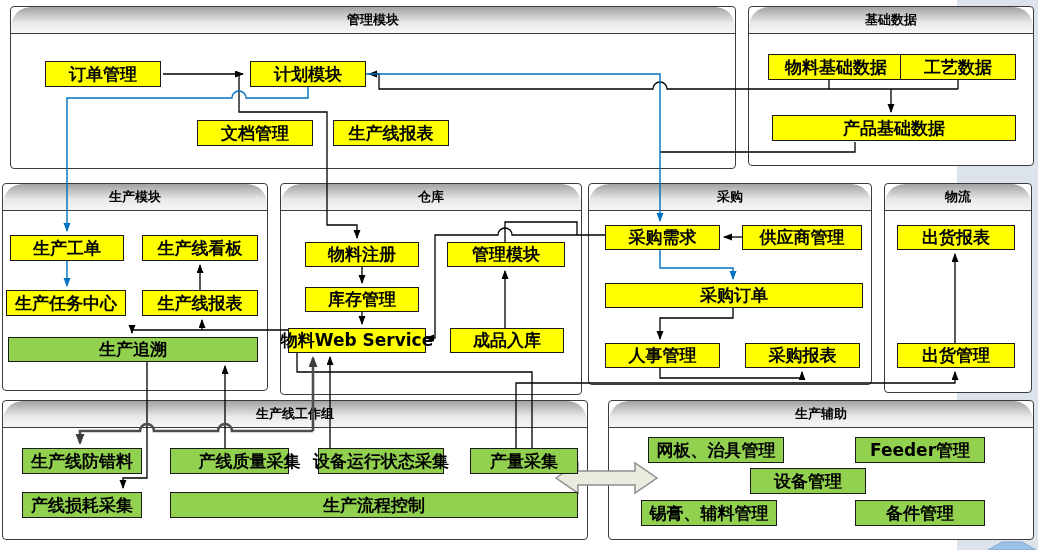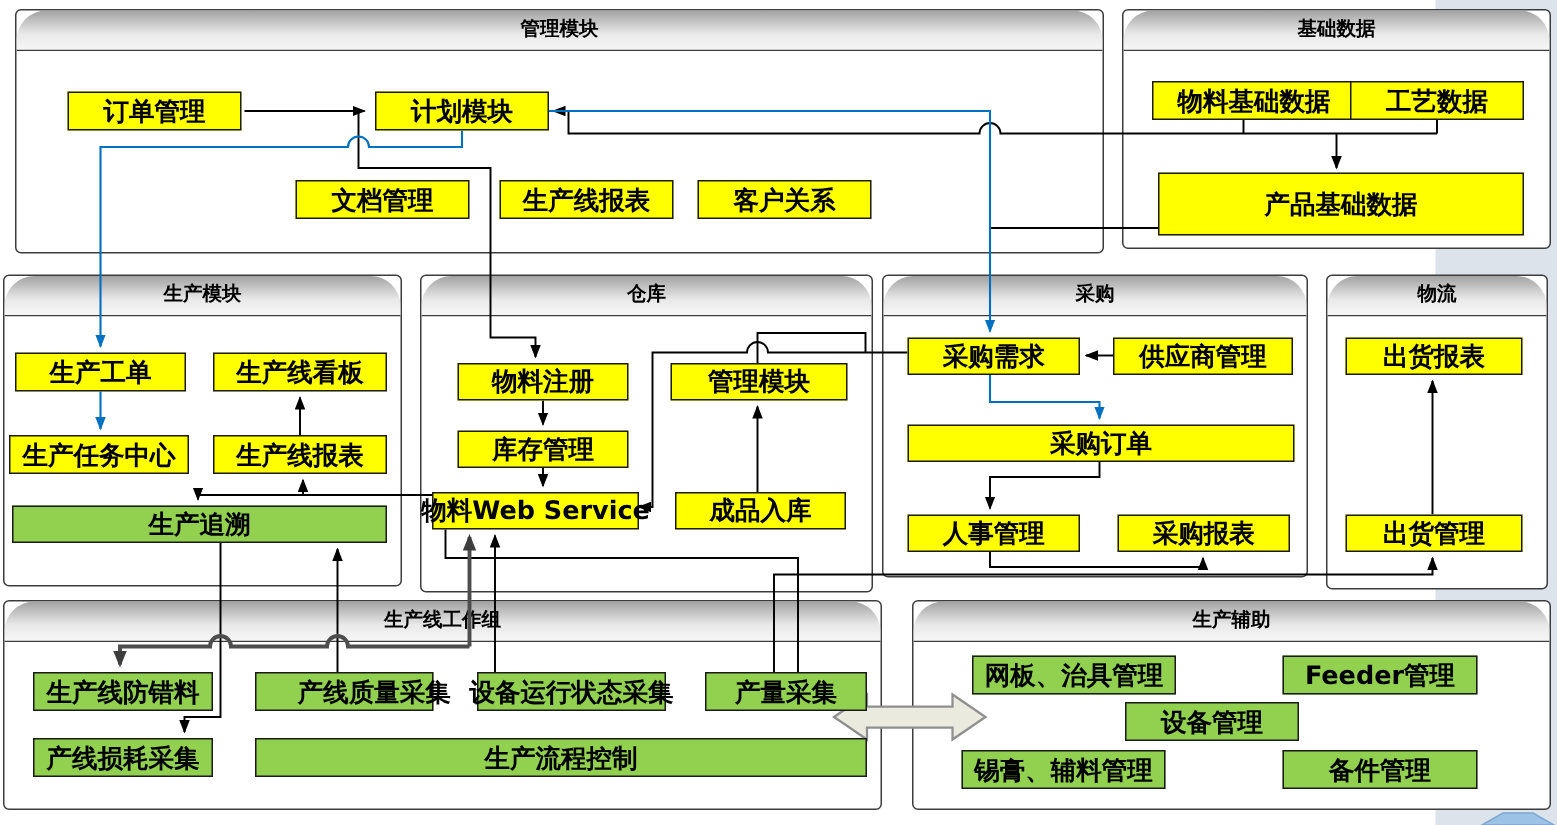--- a/index.html
+++ b/index.html
@@ -93,25 +93,24 @@
       <path d="M313,431 H232 a7,7 0 0 0 -14,0 H154 a7,7 0 0 0 -14,0 H80 V443" marker-end="url(#ag)"></path>
     </g>
     <polygon points="556,478 578,463 578,471 635,471 635,463 657,478 635,493 635,485 578,485 578,493" fill="#EAEADF" stroke="#8f8f8f" stroke-width="1.5"></polygon>
     <polygon points="988,550 1002,542 1022,542 1036,550" fill="#9CC3E5" stroke="#7DA7CF"></polygon>
   </svg>
 
   <div class="node ybox" style="left:45px;top:61px;width:116px;height:26px;">订单管理</div>
   <div class="node ybox" style="left:250px;top:61px;width:116px;height:26px;">计划模块</div>
   <div class="node ybox" style="left:197px;top:120px;width:116px;height:26px;">文档管理</div>
   <div class="node ybox" style="left:333px;top:120px;width:116px;height:26px;">生产线报表</div>
-  <div class="node ybox" style="left:465px;top:120px;width:116px;height:26px;">客户关系</div>
 
   <div class="node ybox" style="left:768px;top:54px;width:136px;height:26px;">物料基础数据</div>
   <div class="node ybox" style="left:900px;top:54px;width:116px;height:26px;">工艺数据</div>
-  <div class="node ybox" style="left:772px;top:115px;width:244px;height:42px;">产品基础数据</div>
+  <div class="node ybox" style="left:772px;top:115px;width:244px;height:26px;">产品基础数据</div>
 
   <div class="node ybox" style="left:10px;top:235px;width:114px;height:26px;">生产工单</div>
   <div class="node ybox" style="left:142px;top:235px;width:116px;height:26px;">生产线看板</div>
   <div class="node ybox" style="left:6px;top:290px;width:120px;height:26px;">生产任务中心</div>
   <div class="node ybox" style="left:142px;top:290px;width:116px;height:26px;">生产线报表</div>
   <div class="node gbox" style="left:8px;top:337px;width:250px;height:25px;">生产追溯</div>
 
   <div class="node ybox" style="left:305px;top:242px;width:114px;height:25px;">物料注册</div>
   <div class="node ybox" style="left:447px;top:242px;width:118px;height:25px;">管理模块</div>
   <div class="node ybox" style="left:305px;top:287px;width:114px;height:25px;">库存管理</div>

